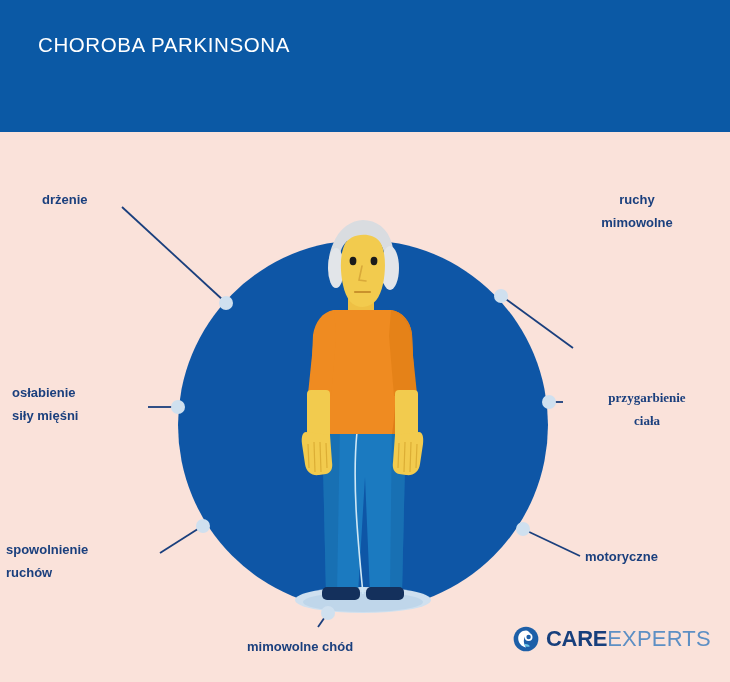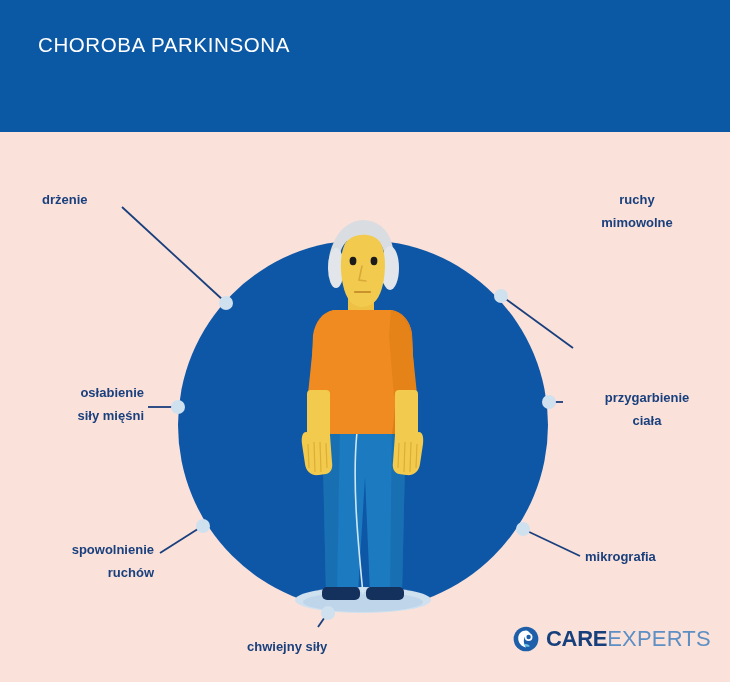--- a/index.html
+++ b/index.html
@@ -60,29 +60,29 @@
 
   
   .label {
     position: absolute;
     color: #1a3f7d;
     font-weight: bold;
     font-size: 13px;
     line-height: 23px;
     white-space: pre-line;
   }
-  .label.right-align { text-align: right; }
+  .label.right-align { }
   .label.center-align { text-align: center; }
   .label.left-align  { text-align: left; }
 
   #lbl-drzenie        { left: 42px;  top: 188px; }
   #lbl-oslabienie     { left: 12px;  top: 381px; width: 132px; }
   #lbl-spowolnienie   { left: 6px;   top: 538px; width: 148px; }
   #lbl-ruchy          { left: 574px; top: 188px; width: 126px; }
-  #lbl-przygarbienie  { left: 570px; top: 386px; width: 154px; }
+  #lbl-przygarbienie  { left: 570px; top: 386px; width: 154px; font-family: Liberation Serif, serif; }
   #lbl-mikrografia    { left: 585px; top: 545px; }
   #lbl-chwiejny       { left: 247px; top: 635px; }
 
   
   .logo {
     position: absolute;
     left: 513px;
     top: 626px;
     display: flex;
     align-items: center;
@@ -203,22 +203,22 @@
 
   <div class="label left-align" id="lbl-drzenie">drżenie</div>
   <div class="label right-align" id="lbl-oslabienie">osłabienie
 siły mięśni</div>
   <div class="label right-align" id="lbl-spowolnienie">spowolnienie
 ruchów</div>
   <div class="label center-align" id="lbl-ruchy">ruchy
 mimowolne</div>
   <div class="label center-align" id="lbl-przygarbienie">przygarbienie
 ciała</div>
-  <div class="label left-align" id="lbl-mikrografia">mikrografia</div>
-  <div class="label center-align" id="lbl-chwiejny">chwiejny siły</div>
+  <div class="label left-align" id="lbl-mikrografia">motoryczne</div>
+  <div class="label center-align" id="lbl-chwiejny">mimowolne chód</div>
 
   <div class="logo">
     <svg class="logo-mark" viewBox="0 0 40 40">
       <circle cx="20" cy="20" r="19" fill="#1d5fa8"></circle>
       <path d="M20 7 C13 7 8 12 8 19 C8 26 13 32 20 33 C17 28 16 24 17 20 C18 15 22 12 27 12 C25 9 23 7 20 7 Z" fill="#ffffff"></path>
       <circle cx="24" cy="17" r="6" fill="#ffffff"></circle>
       <circle cx="24" cy="17" r="3.4" fill="#1d5fa8"></circle>
       <path d="M17 28 C20 27 24 28 26 31 C23 33 19 32 17 28 Z" fill="#6fc6e8"></path>
     </svg>
     <div class="logo-text">

